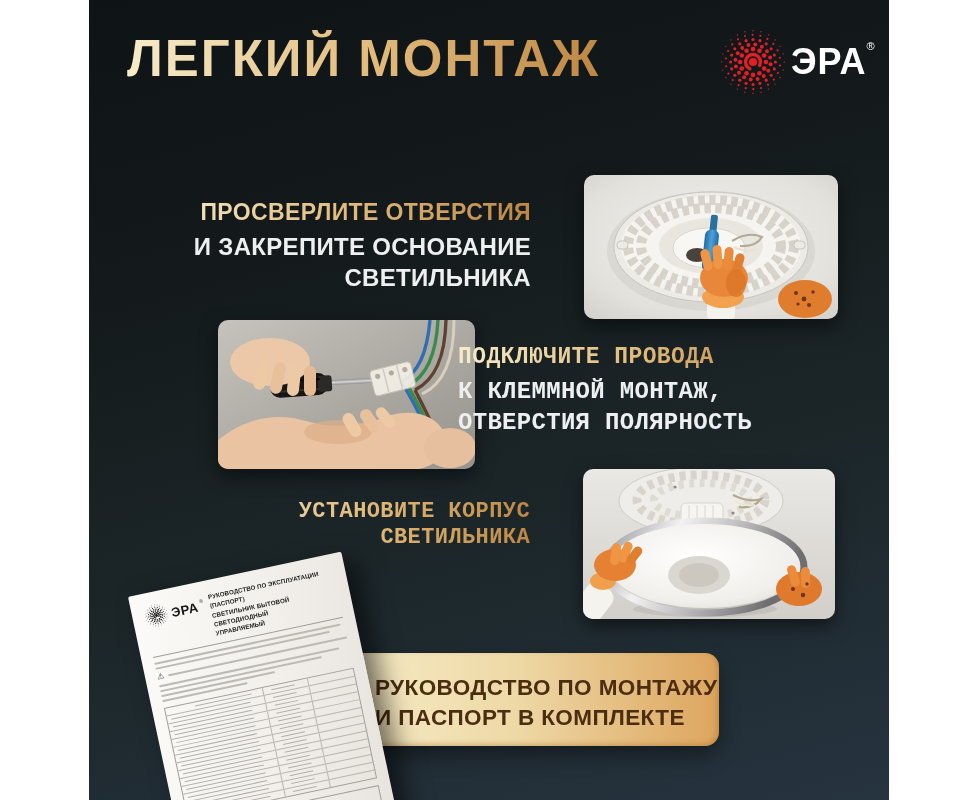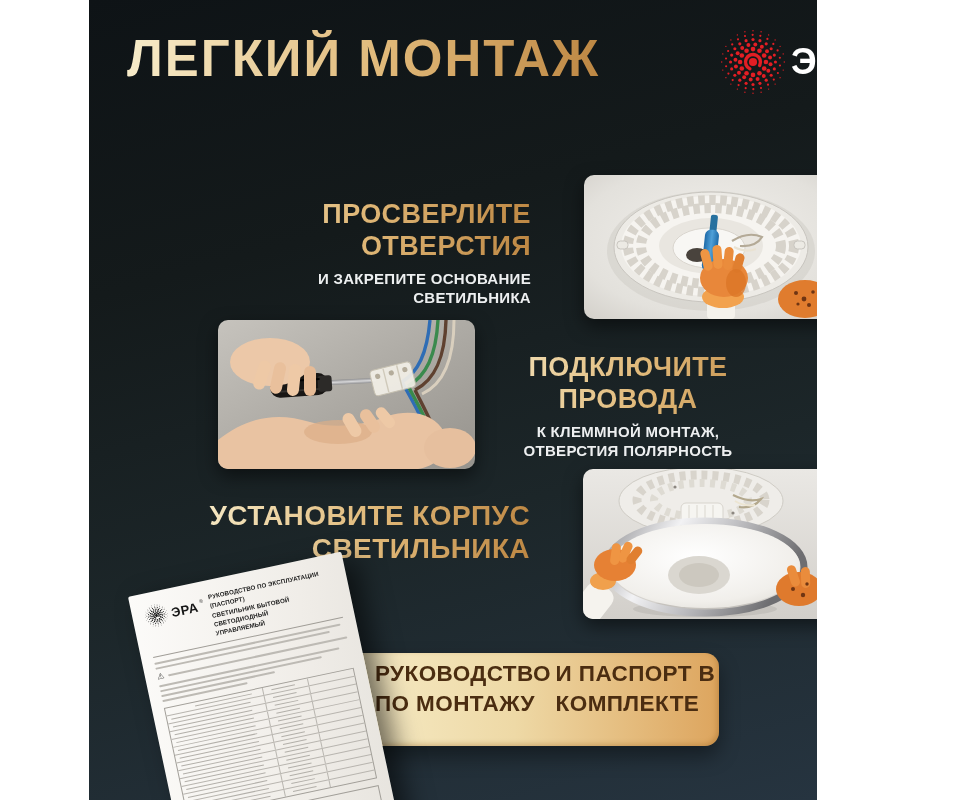--- a/index.html
+++ b/index.html
@@ -1,51 +1,51 @@
 <!DOCTYPE html>
 <html style="--background-top: #0e1316; --background-bottom: #263440; --gold-light: #f7ecca; --gold-mid: #e0b878; --gold-dark: #bd8743; --text-white: #edeff0; --brand-red: #e31e24; --banner-gradient-start: #f6ebc6; --banner-gradient-end: #dda55e; --banner-text: #4b2d11;"><head>
 <meta charset="utf-8">
 <style>
   html,body { margin:0; padding:0; background:#ffffff; }
   body { width:978px; height:800px; position:relative; overflow:hidden;
          font-family:"Liberation Sans", sans-serif; }
 
-  .poster { position:absolute; left:89px; top:0; width:728px; height:800px; overflow:hidden;
+  .poster { position:absolute; left:89px; top:0; width:800px; height:800px; overflow:hidden;
             background:linear-gradient(165deg,#0e1316 0%,#141a1b 30%,#1c2629 62%,#263440 100%); }
 
   
   .gold { background-image:linear-gradient(93deg, var(--gold-light) 0%, var(--gold-mid) 55%, var(--gold-dark) 100%);
           -webkit-background-clip:text; background-clip:text; color:transparent; }
 
   .title { position:absolute; left:38px; top:30px; margin:0;
            font-size:51px; font-weight:800; letter-spacing:2px; line-height:1.15; white-space:nowrap; }
 
   .brand { position:absolute; left:630px; top:28px; display:flex; align-items:center; }
   .brand svg { width:68px; height:68px; display:block; }
   .brand-name { font-size:36px; font-weight:800; color:#ffffff; letter-spacing:1px; margin-left:4px; }
   .brand-reg { font-size:11px; color:#ffffff; align-self:flex-start; margin-top:12px; }
 
   .step-text { position:absolute; }
-  .step-heading { font-size:27px; font-weight:800; letter-spacing:.4px; margin:0 0 6px; line-height:1.18; }
-  .step-sub { font-size:15px; font-weight:700; color:var(--text-white); line-height:1.28; letter-spacing:.3px; }
+  .step-heading { font-size:23px; font-weight:800; letter-spacing:.4px; margin:0 0 6px; line-height:1.18; }
+  .step-sub { font-size:24px; font-weight:700; color:var(--text-white); line-height:1.28; letter-spacing:.3px; }
   .s1 { left:60px;  top:199px; width:382px; text-align:right; }
-  .s2 { left:369px; top:352px; width:340px; text-align:center; }
+  .s2 { left:369px; top:344px; width:340px; text-align:left;font-family:Liberation Mono, monospace; }
   .s3 { left:100px; top:499px; width:341px; text-align:right; }
-  .s3 .step-heading { font-size:28px; }
+  .s3 .step-heading { font-size:22px;font-family:Liberation Mono, monospace; }
 
   .photo { position:absolute; border-radius:10px; overflow:hidden;
            box-shadow:0 7px 18px rgba(0,0,0,.5); }
   .photo svg { display:block; width:100%; height:100%; }
   .photo1 { left:455px; top:159px; width:254px; height:144px; }
   .photo2 { left:89px;  top:304px; width:257px; height:149px; }
   .photo3 { left:454px; top:453px; width:252px; height:150px; }
 
   .banner { position:absolute; left:258px; top:653px; width:372px; height:93px; z-index:3;
             border-radius:6px 14px 14px 6px; box-sizing:border-box;
-            padding:6px 0 0 28px; display:flex; flex-direction:row; justify-content:center;
+            padding:6px 0 0 28px; display:flex; flex-direction:column; justify-content:center;
             background:linear-gradient(90deg, var(--banner-gradient-start) 0%, #eed9a6 45%, var(--banner-gradient-end) 100%);
             box-shadow:0 10px 20px rgba(0,0,0,.4), inset -2px -2px 5px rgba(150,95,30,.35); }
   .banner-line { font-size:22.5px; font-weight:800; color:var(--banner-text); line-height:1.32; letter-spacing:.4px; }
 
   
   .manual { position:absolute; left:39px; top:597px; width:218px; height:560px; z-index:4;
             transform:rotate(-12deg); transform-origin:top left; border-radius:2px;
             background:linear-gradient(100deg,#fcfbf9 0%,#f0ede8 55%,#e2dfd9 100%);
             box-shadow:12px 10px 26px rgba(0,0,0,.55);
             padding:12px 12px; box-sizing:border-box; }

